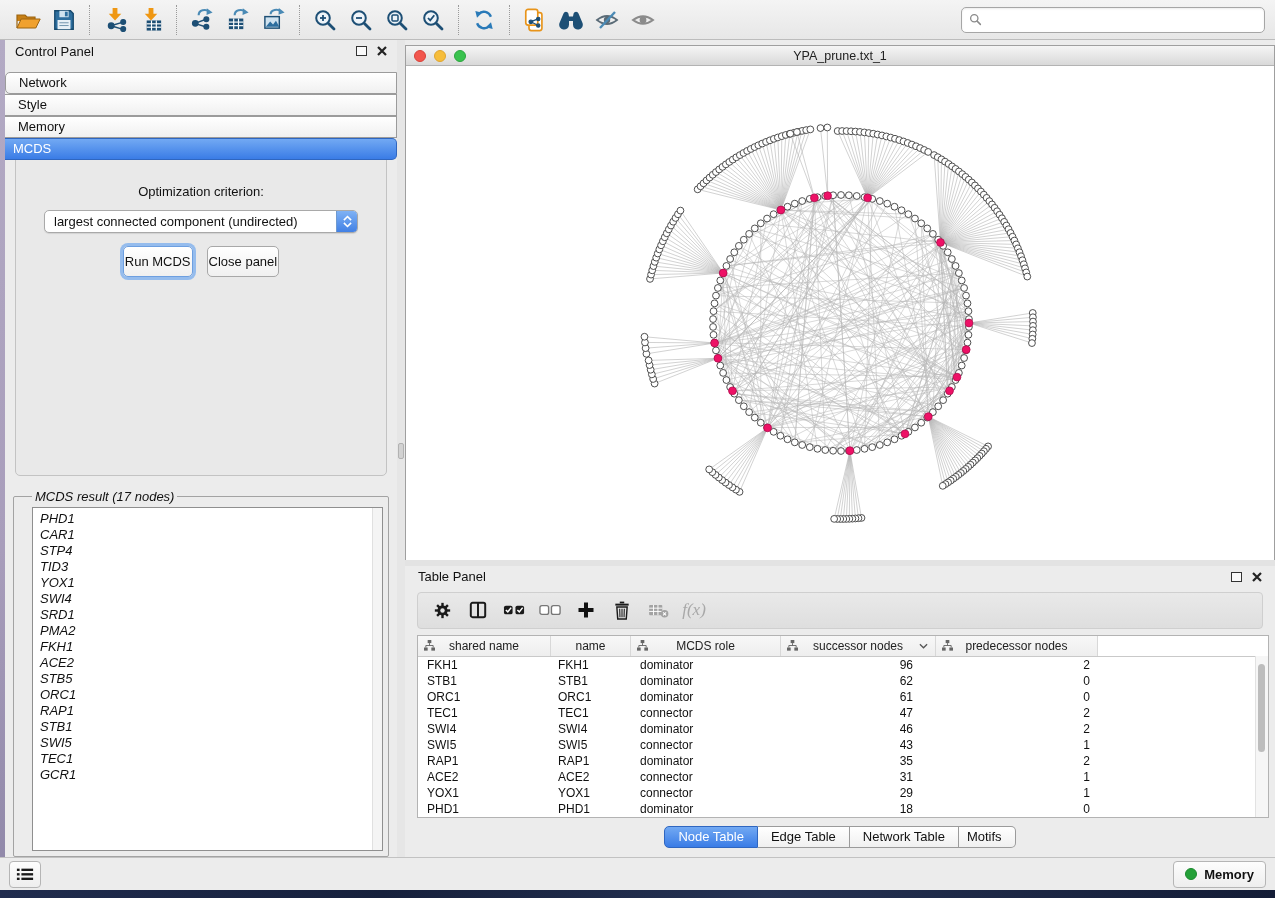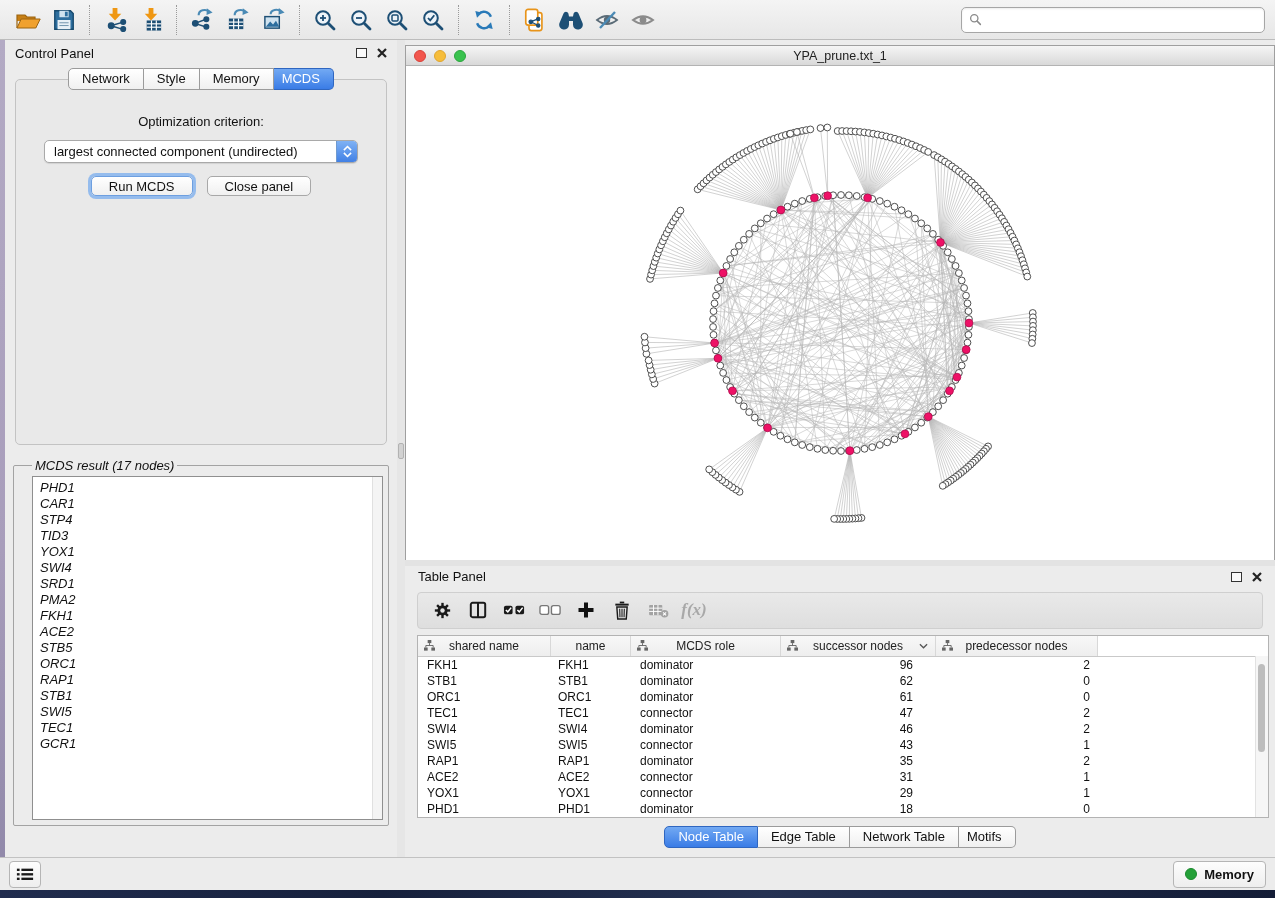--- a/index.html
+++ b/index.html
@@ -15,32 +15,32 @@
   #desktop-left{position:absolute;left:0;top:40px;width:5px;height:850px;background:linear-gradient(#b3aac4,#a89dbb 60%,#8f87a8);}
   #desktop-bottom{position:absolute;left:0;bottom:0;width:1275px;height:8px;background:linear-gradient(90deg,#202c4e,#16203c 30%,#253253 60%,#131c36);}
   
   #main{position:absolute;left:5px;top:40px;width:1270px;height:817px;display:flex;background:#ececec;}
   
   #control-panel{width:392px;flex:none;display:flex;flex-direction:column;background:#ececec;}
   .panel-titlebar{height:26px;display:flex;align-items:center;padding:0 10px;font-size:13px;color:#111;}
   .panel-titlebar .ptitle{flex:none;}
   .panel-icons{margin-left:auto;display:flex;align-items:center;gap:10px;}
   .float-ic{width:9px;height:8px;border:1.6px solid #333;display:inline-block;background:#fafafa;}
-  .cp-tabs{display:flex;justify-content:center;margin-top:2px;position:relative;z-index:2;}
+  .cp-tabs{display:flex;justify-content:flex-start;margin-top:9px;position:relative;z-index:2;flex-direction:column;}
   .tab{height:20px;line-height:20px;padding:0 13px;font-size:13px;background:linear-gradient(#ffffff,#f0f0f0);border:1px solid #9b9b9b;border-left-width:0;color:#111;cursor:default;}
   .tab:first-child{border-left-width:1px;border-radius:5px 0 0 5px;}
   .tab:last-child{border-radius:0 5px 5px 0;padding-left:8px;}
   .tab.active{background:linear-gradient(#72a9f3,#3a7ce6);border-color:#2f66c0;color:#fff;}
   .cp-inner{margin:-11px 10px 8px 10px;height:366px;background:#e9e9e9;border:1px solid #c3c3c3;border-radius:5px;box-sizing:border-box;padding-top:34px;position:relative;z-index:1;}
   .opt-label{text-align:center;font-size:13px;color:#111;}
   .mac-select{margin:11px auto 0 auto;width:314px;height:23px;background:#fff;border:1px solid #a9a9a9;border-radius:5px;display:flex;align-items:center;box-sizing:border-box;overflow:hidden;box-shadow:0 1px 1px rgba(0,0,0,.1);}
   .mac-select .val{flex:1;font-size:13px;padding-left:9px;color:#111;white-space:nowrap;}
   .mac-select .stepper{width:20px;height:23px;background:linear-gradient(#82b4f5,#3f7ee4);border-left:1px solid #6f9ad0;display:flex;align-items:center;justify-content:center;}
   .btn-row{display:flex;justify-content:center;gap:14px;margin-top:13px;}
-  .mac-btn{height:20px;padding:0 17px;font-size:13px;font-family:"Liberation Sans",sans-serif;color:#111;background:linear-gradient(#ffffff,#f0f0f0);border:1px solid #a8a8a8;border-radius:5px;}
+  .mac-btn{height:31px;padding:0 1px;font-size:13px;font-family:"Liberation Sans",sans-serif;color:#111;background:linear-gradient(#ffffff,#f0f0f0);border:1px solid #a8a8a8;border-radius:5px;}
   .mac-btn.focused{box-shadow:0 0 0 3px rgba(105,165,240,.65);border-color:#6d9fe0;}
   fieldset.mcds{margin:5px 8px 0 8px;border:1px solid #a3a3a3;border-radius:2px;padding:3px 5px 5px 18px;font-style:italic;}
   fieldset.mcds legend{font-size:13px;color:#111;padding:0 3px;}
   .listbox{background:#fff;border:1px solid #8f8f8f;height:344px;position:relative;overflow:hidden;padding:3px 0 0 7px;box-sizing:border-box;}
   .listbox .li{font-size:13px;line-height:16px;color:#111;}
   .lb-scroll{position:absolute;right:0;top:0;bottom:0;width:9px;background:#f4f4f4;border-left:1px solid #e0e0e0;}
   
   #v-splitter{width:8px;flex:none;background:#e6e6e6;position:relative;}
   #v-splitter .grip{position:absolute;left:1px;top:403px;width:6px;height:16px;background:#d2d2d2;border:1px solid #b2b2b2;border-radius:2px;box-sizing:border-box;}
   
@@ -50,21 +50,21 @@
   .tlight{width:12px;height:12px;border-radius:50%;margin-right:8px;box-sizing:border-box;}
   .tl-red{background:#f2564d;border:1px solid #d8413a;}
   .tl-yellow{background:#f6bd3b;border:1px solid #dfa52f;}
   .tl-green{background:#39c24e;border:1px solid #2ba53f;}
   .net-title{position:absolute;left:0;right:0;text-align:center;font-size:12.5px;color:#222;}
   .net-canvas{height:494px;background:#fff;overflow:hidden;}
   .net-canvas svg{display:block;}
   #h-splitter{height:6px;background:#e3e3e3;}
   
   #table-panel{flex:1;background:#ececec;display:flex;flex-direction:column;min-height:0;}
-  .tp-toolbar{height:42px;margin:4px 12px 6px 12px;background:linear-gradient(#e9e9e9,#dedede);border:1px solid #cfcfcf;border-radius:4px;display:flex;align-items:center;gap:0;padding:0 6px;font-weight:bold;}
+  .tp-toolbar{height:42px;margin:4px 12px 6px 12px;background:linear-gradient(#e9e9e9,#dedede);border:1px solid #cfcfcf;border-radius:4px;display:flex;align-items:center;gap:0;padding:0 6px;}
   .tp-btn{width:36px;height:34px;display:flex;align-items:center;justify-content:center;}
   .fx{font-family:"Liberation Serif",serif;font-style:italic;font-size:17px;color:#a8a8a8;}
   .tbl-wrap{margin:0 6px 0 12px;height:184px;border:1px solid #b3b3b3;background:#fff;position:relative;display:flex;flex-direction:column;box-sizing:border-box;}
   .tbl-header{height:20px;flex:none;display:flex;background:linear-gradient(#f8f8f8,#eeeeee);border-bottom:1px solid #c9c9c9;}
   .th{position:relative;display:flex;align-items:center;justify-content:center;font-size:12px;color:#222;border-right:1px solid #d8d8d8;box-sizing:border-box;}
   .th .tree-ic{position:absolute;left:6px;top:4px;}
   .th .sort-ic{position:absolute;right:7px;top:7px;}
   .th.cf{border-right:none;background:#fff;}
   .c0{width:133px;}.c1{width:80px;}.c2{width:150px;}.c3{width:155px;}.c4{width:162px;}.cf{flex:1;}
   .tbl-body{flex:1;overflow:hidden;}

